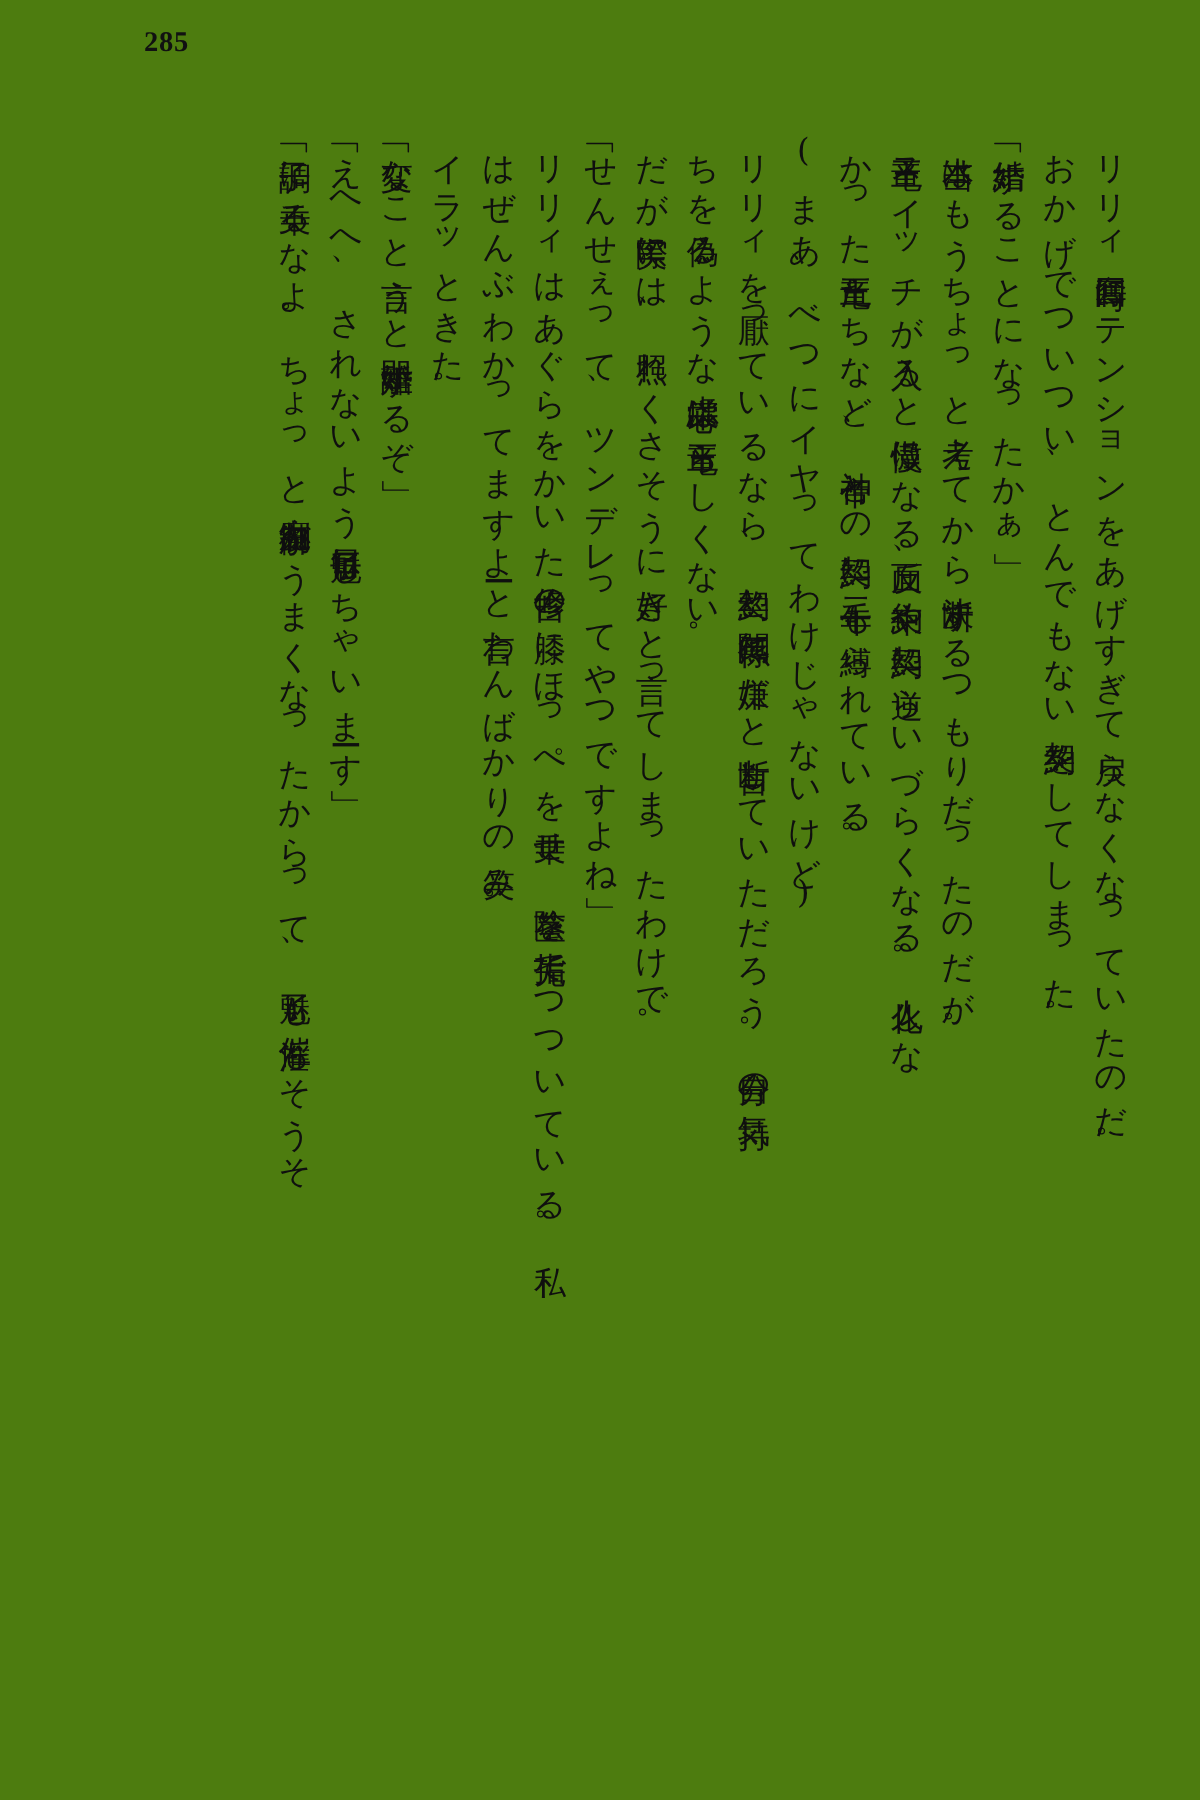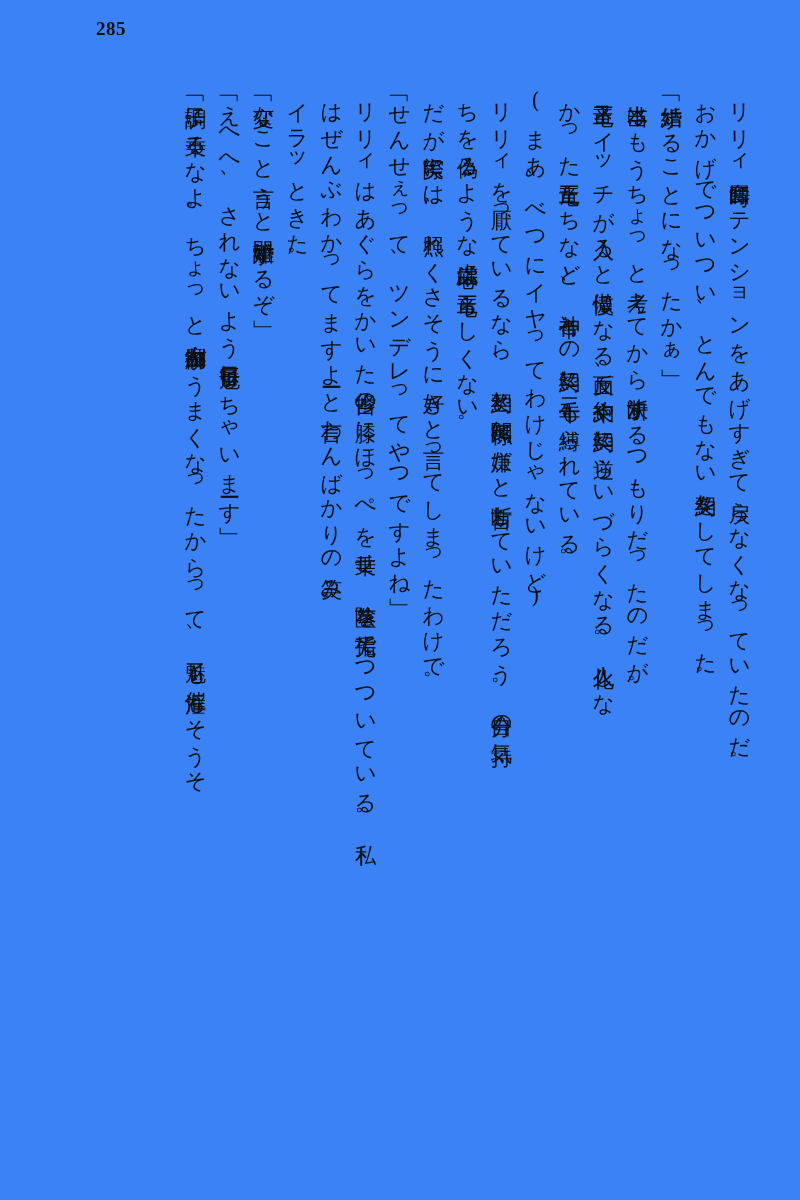--- a/index.html
+++ b/index.html
@@ -14,21 +14,21 @@
     color: #111111;
     overflow: hidden;
     position: relative;
   }
 
   .page {
     position: relative;
     width: 800px;
     height: 1200px;
     box-sizing: border-box;
-    background: #3b82f6;
+    background: #4d7c0f;
   }
 
   
   .page-number {
     position: absolute;
     top: 18px;
     left: 96px;
     font-size: 19px;
     font-family: "Liberation Serif", "DejaVu Serif", serif;
     font-weight: 600;

